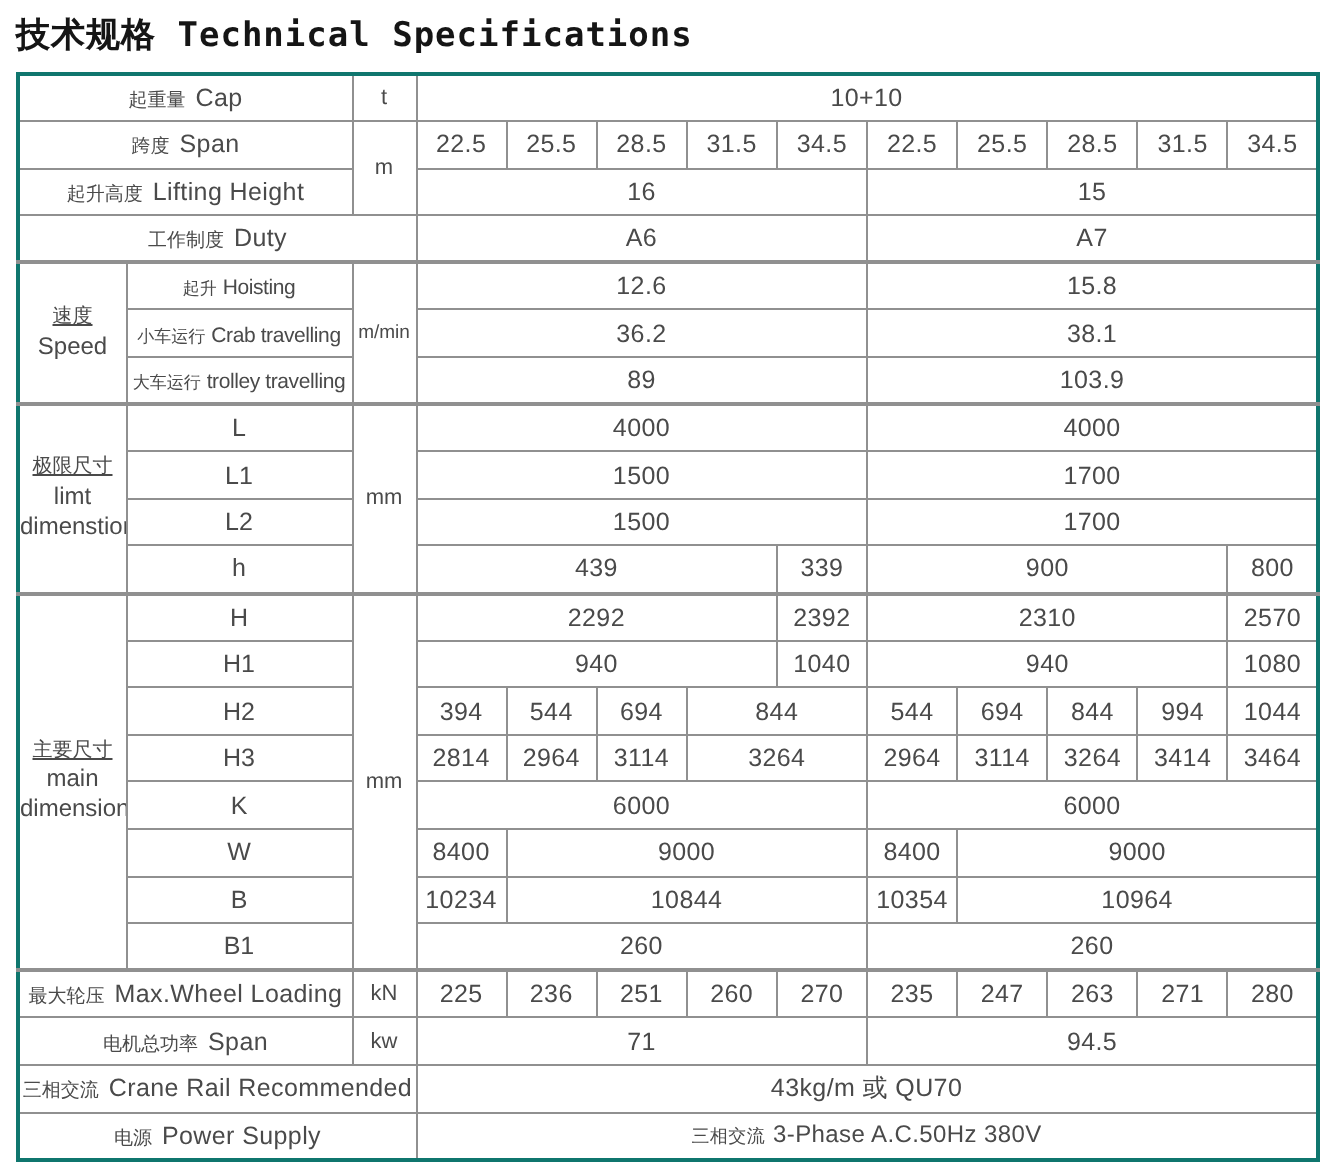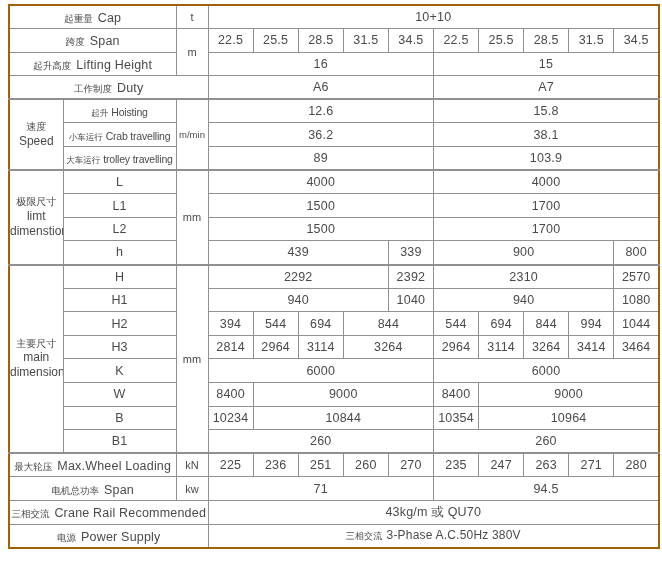--- a/index.html
+++ b/index.html
@@ -7,48 +7,49 @@
   .wrap { padding:4px 0 0 8px; }
   .page-title {
     margin:2px 0 7px 0;
     font-family:"DejaVu Sans Mono", monospace;
     font-weight:700; font-size:17px; color:#151515; letter-spacing:0.5px;
     white-space:nowrap;
   }
   table.spec {
     border-collapse:collapse; table-layout:fixed;
     width:650px; height:544px;
-    border:2px solid #a16207;
+    border:2px solid #0f766e;
   }
   table.spec tr { height:23.6px; }
   table.spec td {
     border:1px solid #909090;
     padding:0; margin:0;
     text-align:center; vertical-align:middle;
     color:#4a4a4a; white-space:nowrap; overflow:hidden;
   }
   td.val { font-size:12.5px; letter-spacing:0.2px; }
   td.val .zh { font-size:9px; margin-right:4px;margin-top:46px; }
   td.val .en { font-size:12px; }
   td.unit { font-size:11px; }
   td.unit.u-small { font-size:9.5px; }
   td.label .zh { font-size:9.5px; margin-right:5px; }
   td.label .en { font-size:12.5px; letter-spacing:0.2px; }
   td.sub .zh { font-size:8.5px; margin-right:3px; }
   td.sub .en { font-size:10.5px; letter-spacing:-0.2px; }
   td.subl { text-align:left; padding-left:9px; font-size:12.5px; }
-  td.group .gzh { font-size:10px; line-height:1.25; }
+  td.group .gzh { font-size:10px; line-height:1.25;text-decoration:underline; }
   td.group .gen { font-size:12px; line-height:1.25; }
   td.hl { border-left-width:2px; }
   tr.section td { border-top-width:2px;margin-left:28px; }
 </style>
 </head>
 <body>
 
 <div class="wrap">
+  <div class="page-title">技术规格 Technical Specifications</div>
   <table class="spec">
     <colgroup>
       <col style="width:54px">
         <col style="width:113px">
         <col style="width:32px">
       <col style="width:45.1px">
         <col style="width:45.1px">
         <col style="width:45.1px">
         <col style="width:45.1px">
         <col style="width:45.1px">

